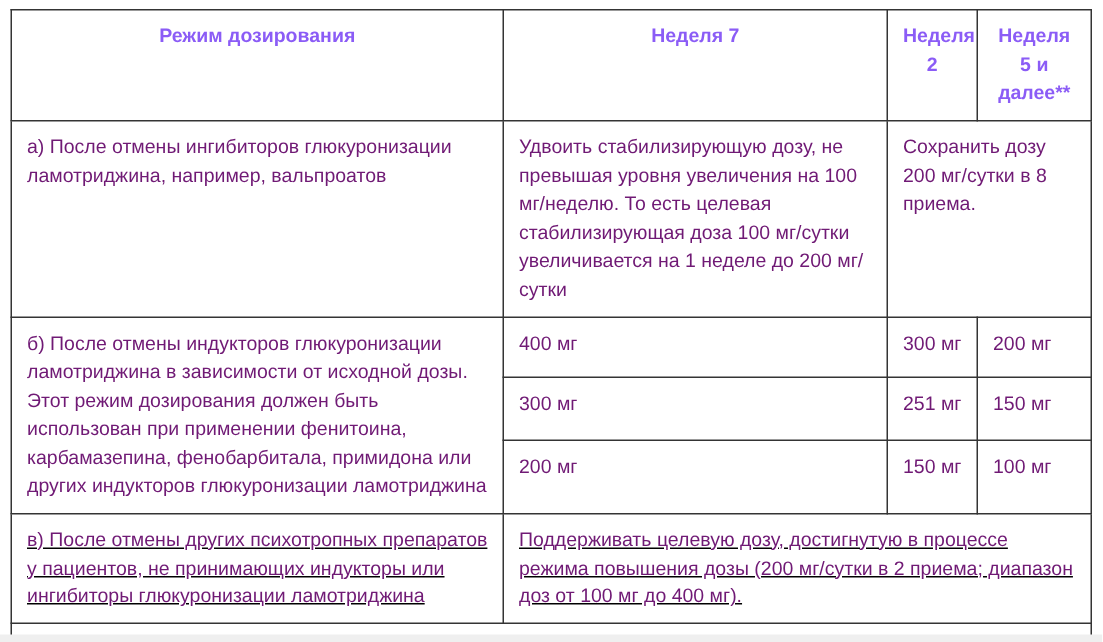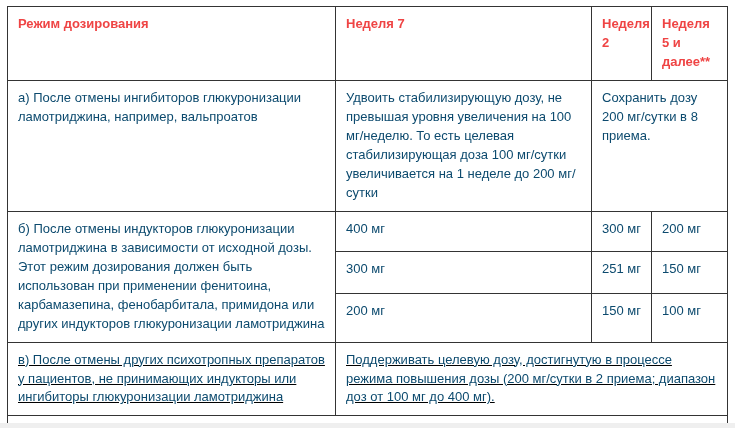--- a/index.html
+++ b/index.html
@@ -26,27 +26,28 @@
     border-bottom-width: 2px;
   }
   .dose-table th,
   .dose-table td {
     border: 1px solid #343434;
     vertical-align: top;
     text-align: left;
     padding: 8px 10px;
     font-size: 13px;
     line-height: 1.46;
-    color: #0c4a6e;
+    color: #701a75;
     font-weight: normal;
     overflow: hidden;
   }
   .dose-table th {
     font-weight: bold;
-    color: #ef4444;
+    color: #8b5cf6;
+    text-align: center;
   }
   .nowrap { white-space: nowrap; }
   tr.r-header { height: 45px; }
   tr.r-a      { height: 109px; }
   tr.r-b1     { height: 38px; }
   tr.r-b2     { height: 39px; }
   tr.r-b3     { height: 45px; }
   tr.r-v      { height: 63px; text-decoration: underline; }
   tr.r-note   { height: 70px; }
   .bottom-strip {

